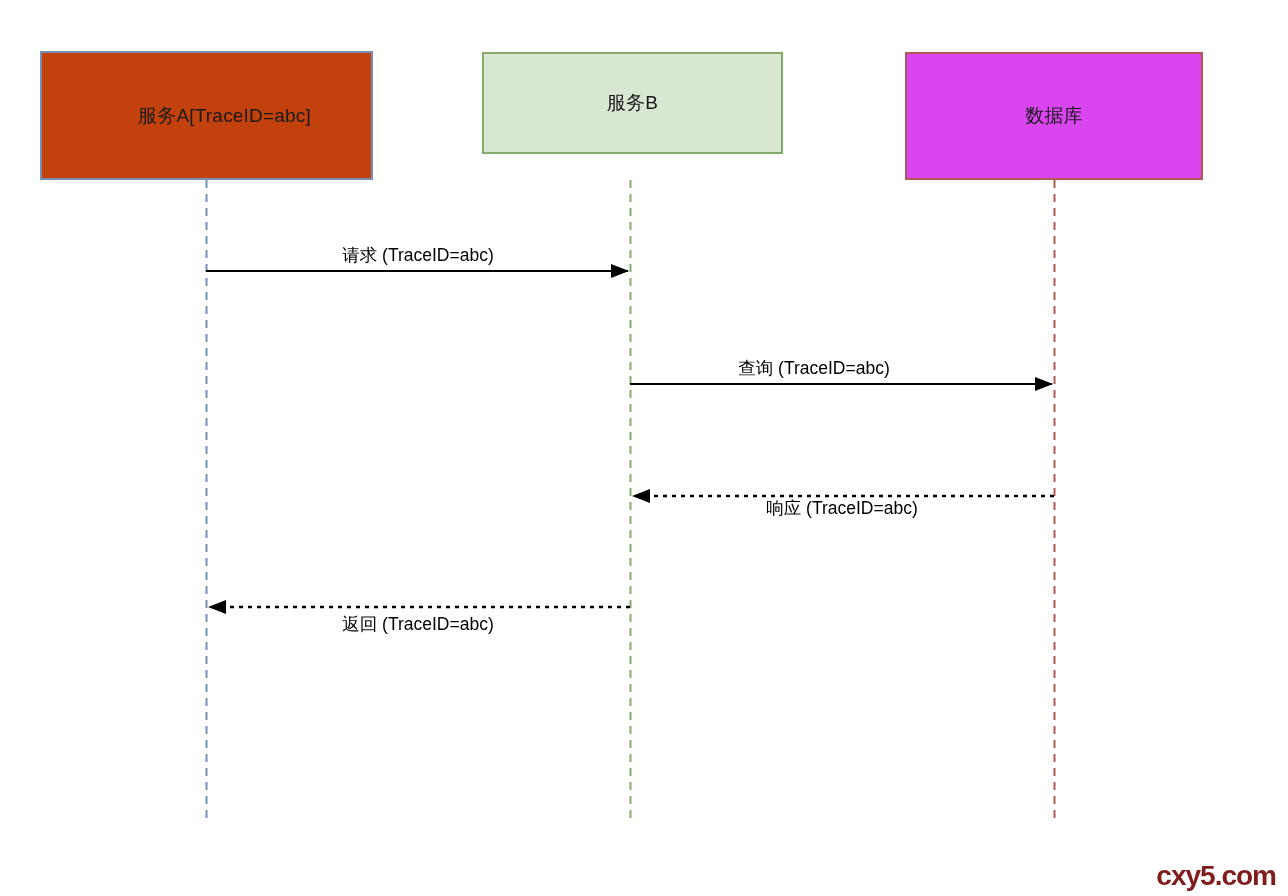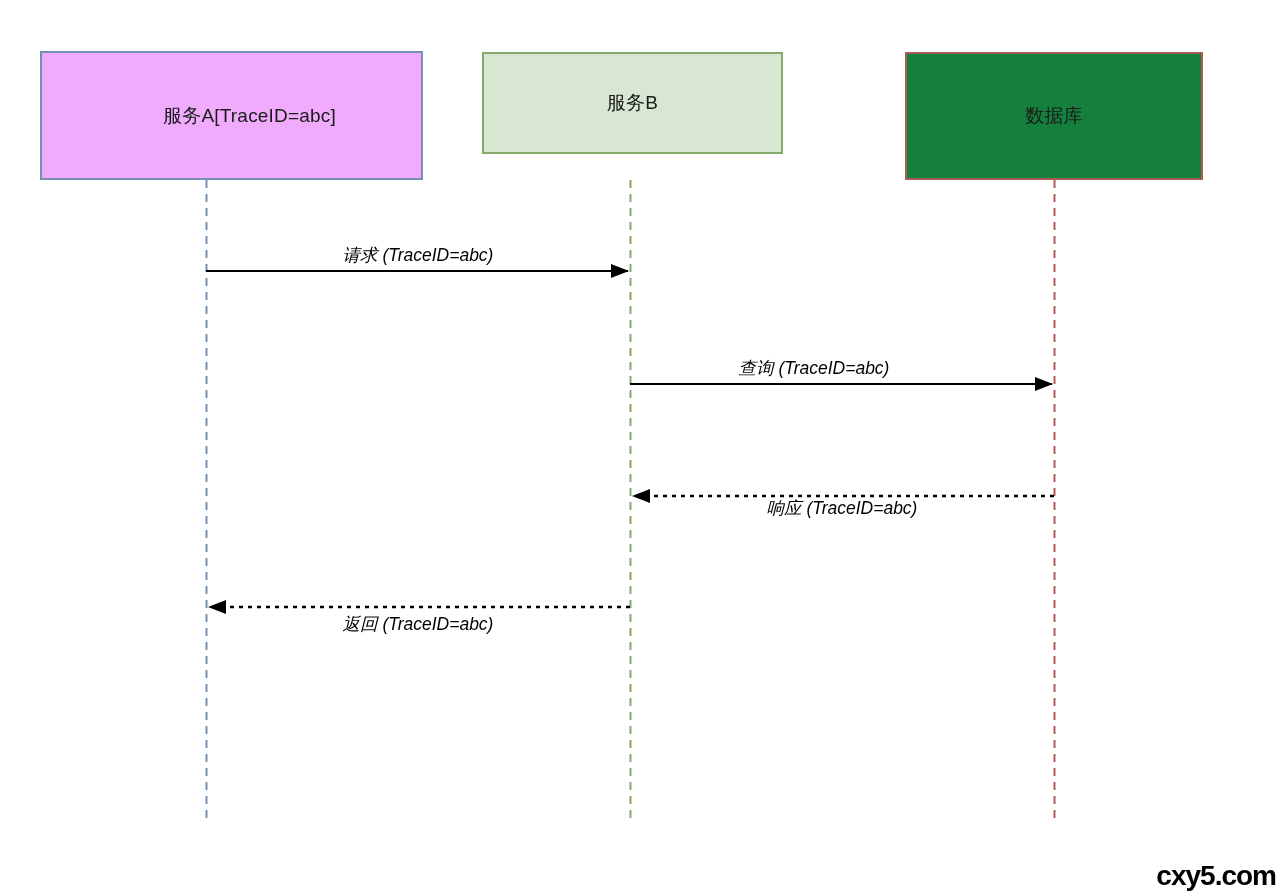--- a/index.html
+++ b/index.html
@@ -31,21 +31,20 @@
     color: #1a1a1a;
     letter-spacing: 0.2px;
   }
   .msg-label {
     position: absolute;
     transform: translateX(-50%);
     font-size: 17.5px;
     color: #000000;
     white-space: nowrap;
     text-align: left;
-    font-style: italic;
   }
   .watermark {
     position: absolute;
     right: 12px;
     bottom: 4px;
     font-size: 28px;
     font-weight: 700;
     letter-spacing: -1px;
     font-family: "Liberation Sans", "DejaVu Sans", sans-serif;
   }
@@ -65,35 +64,35 @@
     <line x1="206.5" y1="180" x2="206.5" y2="818" stroke-width="2" stroke-dasharray="8 6" stroke="#7590b3"></line>
     <line x1="630.5" y1="180" x2="630.5" y2="818" stroke-width="2" stroke-dasharray="8 6" stroke="#85ab6a"></line>
     <line x1="1054.5" y1="180" x2="1054.5" y2="818" stroke-width="2" stroke-dasharray="8 6" stroke="#b05a56"></line>
 
     <line x1="206" y1="271" x2="628" y2="271" stroke-width="2" marker-end="url(#arrowhead)" stroke="#000000"></line>
     <line x1="630" y1="384" x2="1052" y2="384" stroke-width="2" marker-end="url(#arrowhead)" stroke="#000000"></line>
     <line x1="1054" y1="496" x2="633" y2="496" stroke-width="2.5" stroke-dasharray="4 5" marker-end="url(#arrowhead)" stroke="#000000"></line>
     <line x1="630" y1="607" x2="209" y2="607" stroke-width="2.5" stroke-dasharray="4 5" marker-end="url(#arrowhead)" stroke="#000000"></line>
   </svg>
 
-  <div class="participant" style="left: 40px; top: 51px; width: 383px; height: 129px; background-color: #f0abfc; border-color: rgb(117, 144, 179); padding-left: 36px;">
+  <div class="participant" style="left: 40px; top: 51px; width: 333px; height: 129px; background-color: #c2410c; border-color: rgb(117, 144, 179); padding-left: 36px;">
     <span>服务A[TraceID=abc]</span>
   </div>
 
   <div class="participant" style="left: 482px; top: 52px; width: 301px; height: 102px; background-color: rgb(215, 231, 210); border-color: rgb(133, 171, 106);">
     <span>服务B</span>
   </div>
 
-  <div class="participant" style="left: 905px; top: 52px; width: 298px; height: 128px; background-color: #15803d; border-color: rgb(176, 90, 86);">
+  <div class="participant" style="left: 905px; top: 52px; width: 298px; height: 128px; background-color: #d946ef; border-color: rgb(176, 90, 86);">
     <span>数据库</span>
   </div>
 
   <div class="msg-label" style="left:418px; top:243px;">请求 (TraceID=abc)</div>
 
   <div class="msg-label" style="left:814px; top:356px;">查询 (TraceID=abc)</div>
 
   <div class="msg-label" style="left:842px; top:496px;">响应 (TraceID=abc)</div>
 
   <div class="msg-label" style="left:418px; top:612px;">返回 (TraceID=abc)</div>
 
-  <div class="watermark" style="color: #000000;">cxy5.com</div>
+  <div class="watermark" style="color: #7f1d1d;">cxy5.com</div>
 
 </div>
 
 </body></html>

